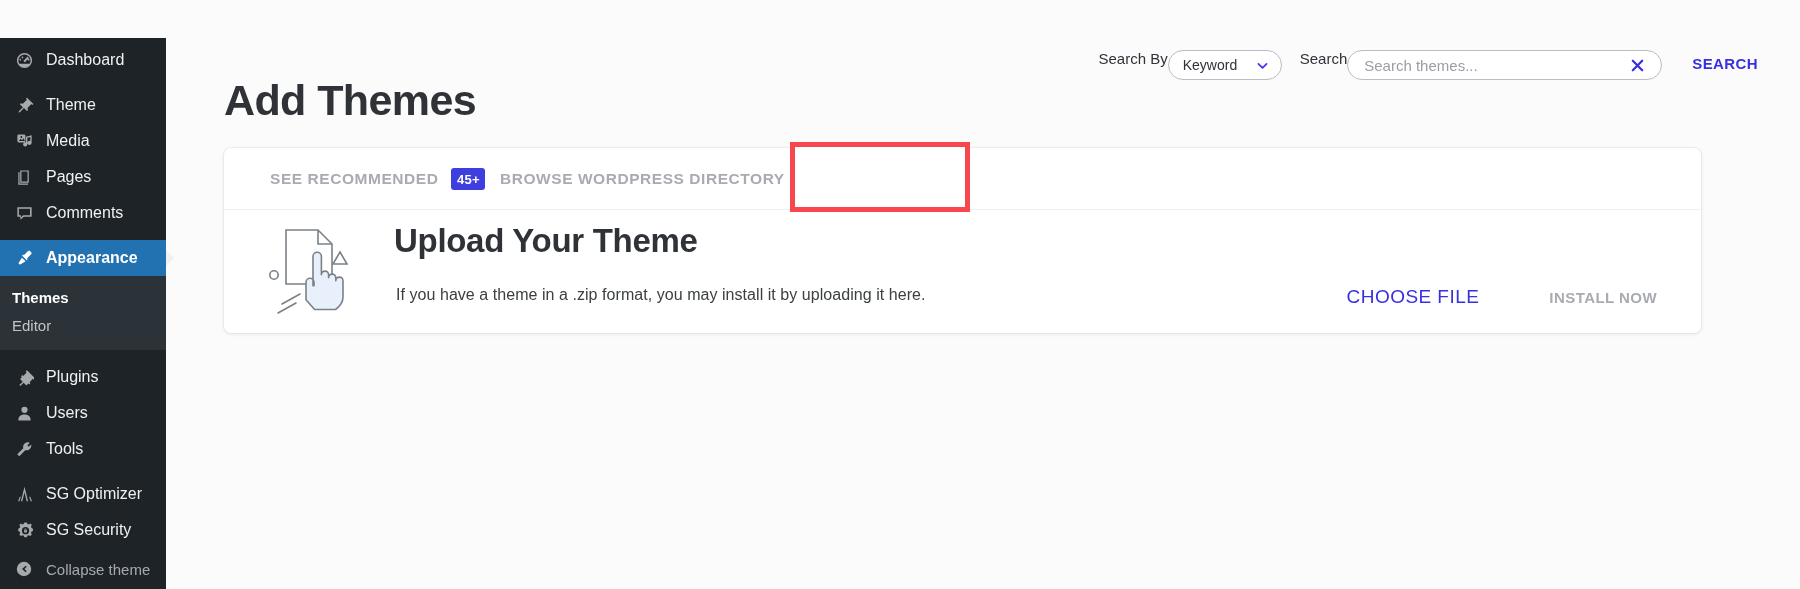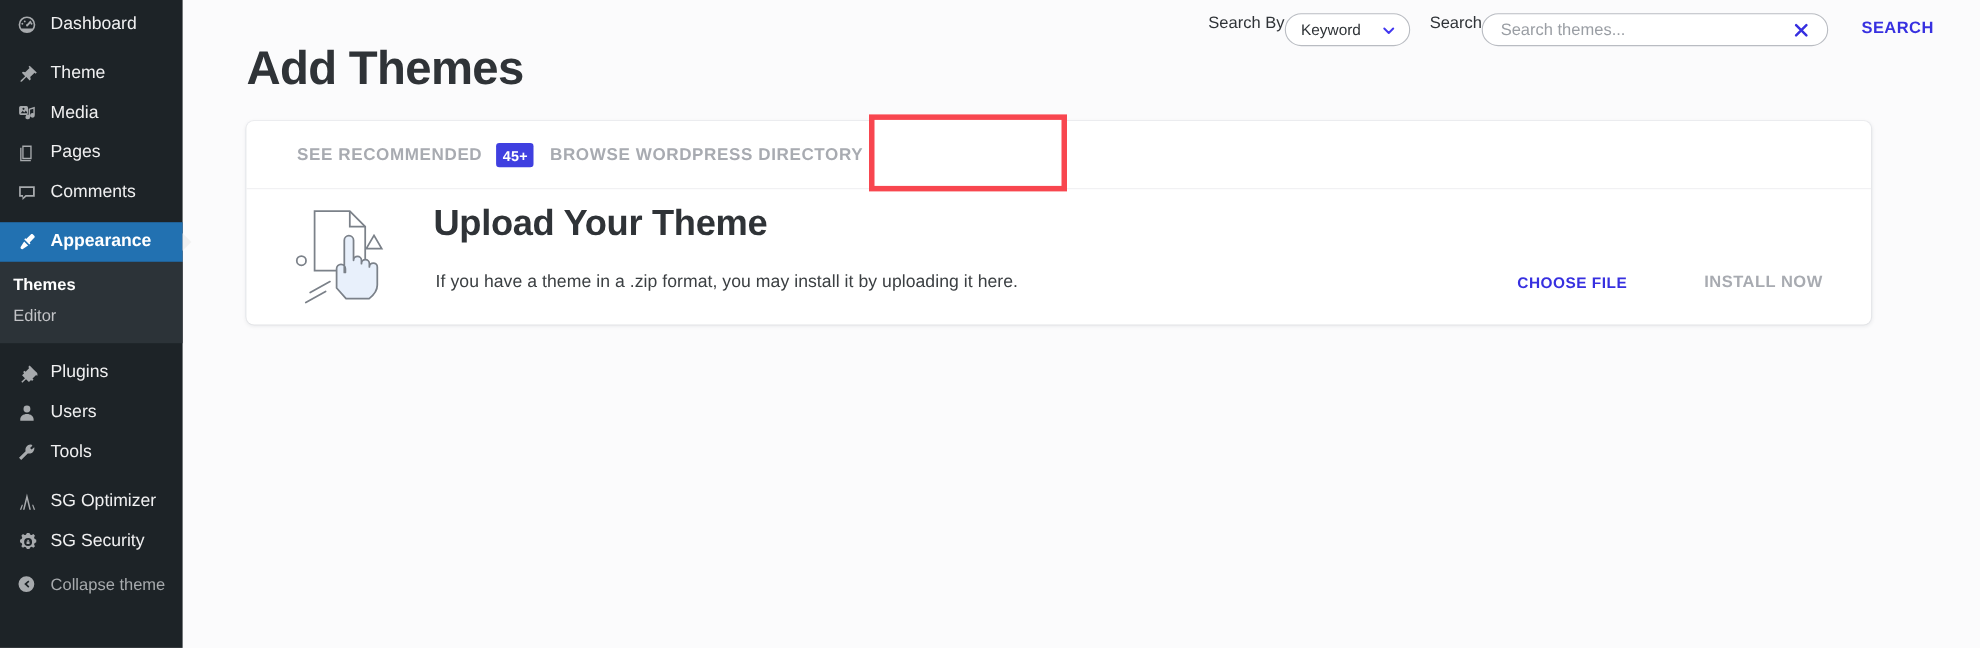--- a/index.html
+++ b/index.html
@@ -3,21 +3,21 @@
 <meta charset="utf-8">
 <style>
   * { box-sizing: border-box; margin: 0; padding: 0; }
   html, body {
     width: 1800px; height: 589px;
     overflow: hidden;
     background: #fbfbfc;
     font-family: "Liberation Sans", sans-serif;
     -webkit-font-smoothing: antialiased;
   }
-  #app { position: relative; width: 1800px; height: 460px; display: flex; }
+  #app { position: relative; width: 1800px; height: 460px; display: flex; margin-top: 38px; }
 
   
   #sidebar {
     width: 166px; height: 589px;
     background: #1d2327;
     flex: 0 0 166px;
     position: relative;
     z-index: 5;
     padding-top: 4px;
   }
@@ -246,22 +246,22 @@
     color: #3c4043;
     letter-spacing: 0.05px;
   }
   #card-actions {
     position: absolute;
     right: 44px; top: 76px;
     display: flex;
     align-items: center;
   }
   #choose-file {
-    font-size: 14px;
-    font-weight: 700;
+    font-size: 19px;
+    font-weight: 400;
     letter-spacing: 0.45px;
     color: #3730e0;
     cursor: pointer;
     user-select: none;
     margin-right: 70px;
   }
   #install-now {
     font-size: 15px;
     font-weight: 700;
     letter-spacing: 0.45px;

